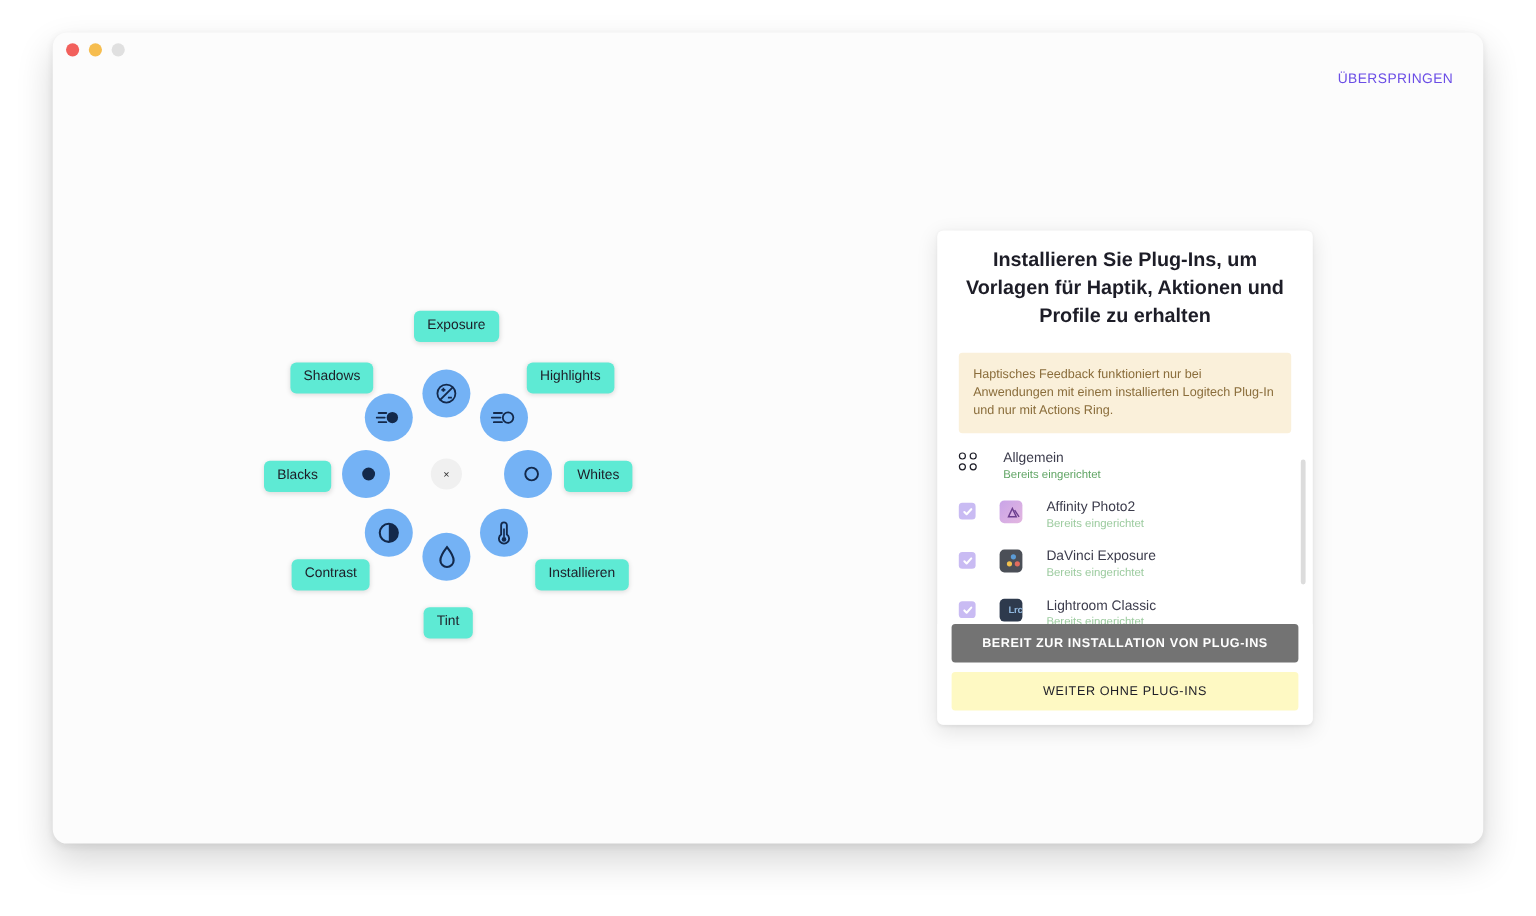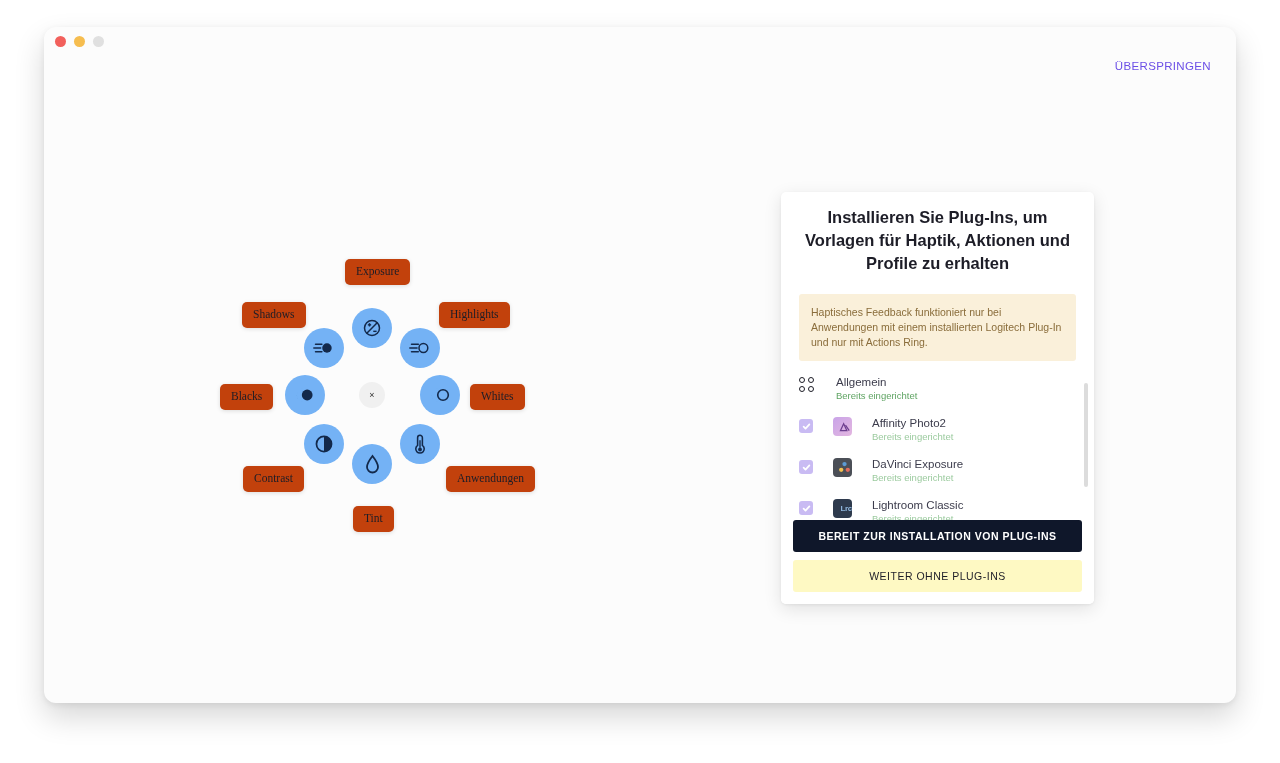--- a/index.html
+++ b/index.html
@@ -63,30 +63,29 @@
     position: absolute;
     width: 26px; height: 26px;
     border-radius: 50%;
     background: #f0f0f0;
     display: flex; align-items: center; justify-content: center;
     font-size: 9px; color: #333; line-height: 1;
     cursor: pointer;
   }
   .chip {
     position: absolute;
-    background: #c2410c;
+    background: #5eead4;
     border-radius: 5px;
     box-shadow: 0 1px 4px rgba(0,0,0,0.13);
     font-size: 11.5px;
     color: #1d1d27;
     padding: 7px 11px;
     white-space: nowrap;
     line-height: 1;
     cursor: pointer;
-    font-family: Liberation Serif, serif;
   }
 
   
   .panel {
     position: absolute;
     left: 737px; top: 165px;
     width: 313px; height: 412px;
     background: #ffffff;
     border-radius: 5px;
     box-shadow: 0 5px 18px rgba(0,0,0,0.11), 0 1px 3px rgba(0,0,0,0.06);
@@ -172,21 +171,21 @@
     background: #dcdcdc;
     cursor: pointer;
   }
 
   .panel-actions {
     padding: 0 12px 12px 12px;
     background: #fff;
   }
   .btn-primary {
     width: 100%;
-    background: #0f172a;
+    background: #737373;
     color: #fff;
     font-size: 10.5px;
     letter-spacing: 0.5px;
     border: none;
     border-radius: 3px;
     padding: 10px 0;
     cursor: pointer;
     font-family: inherit;
     font-weight: bold;
   }
@@ -257,21 +256,21 @@
 
       <div class="node" style="left:207px; top:202px;">
         <span>
           <svg width="14" height="22" viewBox="0 0 14 24" fill="none" stroke="#13294b" stroke-width="1.7">
             <path d="M7 2.5 a2.6 2.6 0 0 1 2.6 2.6 v8.4 a4.6 4.6 0 1 1 -5.2 0 V5.1 A2.6 2.6 0 0 1 7 2.5 Z"></path>
             <circle cx="7" cy="18" r="2.1" fill="#13294b" stroke="none"></circle>
             <line x1="7" y1="8" x2="7" y2="16" stroke-width="1.5"></line>
           </svg>
         </span>
       </div>
-      <div class="chip" style="left:253px; top:244px;">Anwendungen</div>
+      <div class="chip" style="left:253px; top:244px;">Installieren</div>
 
       <div class="node" style="left:159px; top:222px;">
         <span>
           <svg width="15" height="20" viewBox="0 0 15 20" fill="none" stroke="#13294b" stroke-width="1.8">
             <path d="M7.5 2 C7.5 2 2 9 2 13 a5.5 5.5 0 0 0 11 0 C13 9 7.5 2 7.5 2 Z"></path>
           </svg>
         </span>
       </div>
       <div class="chip" style="left:160px; top:284px;">Tint</div>
 

